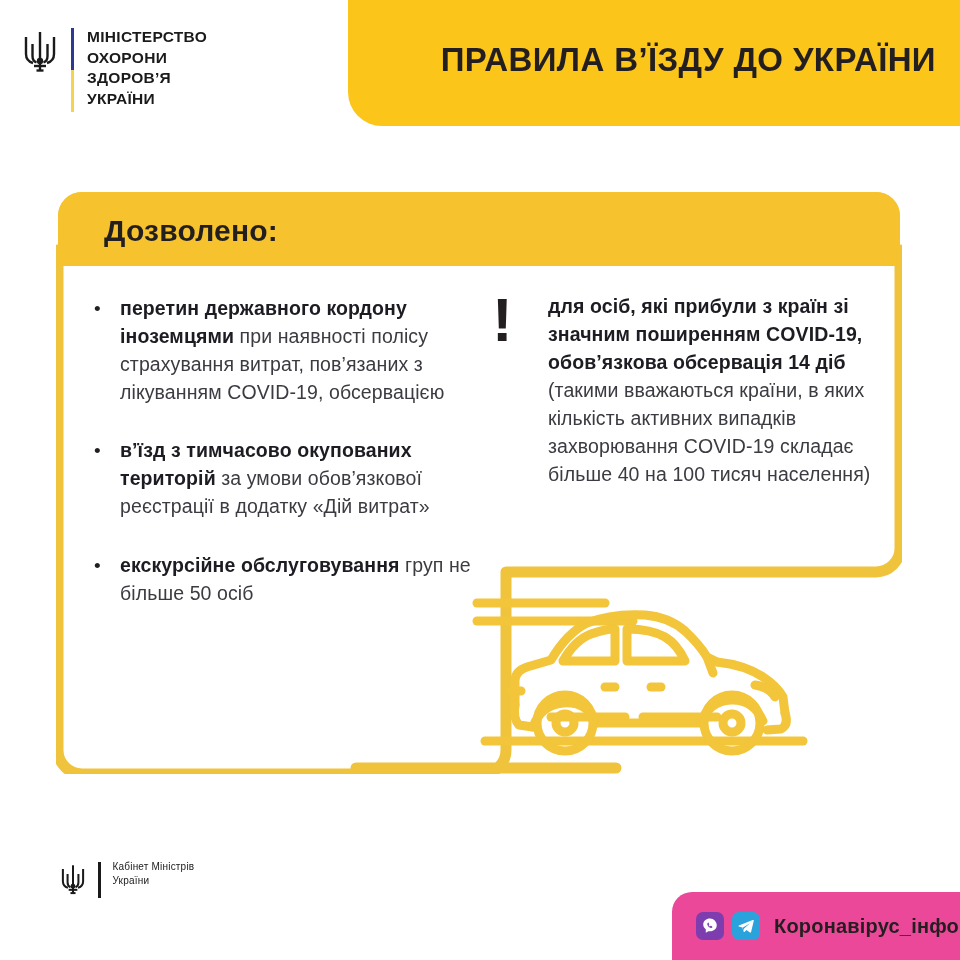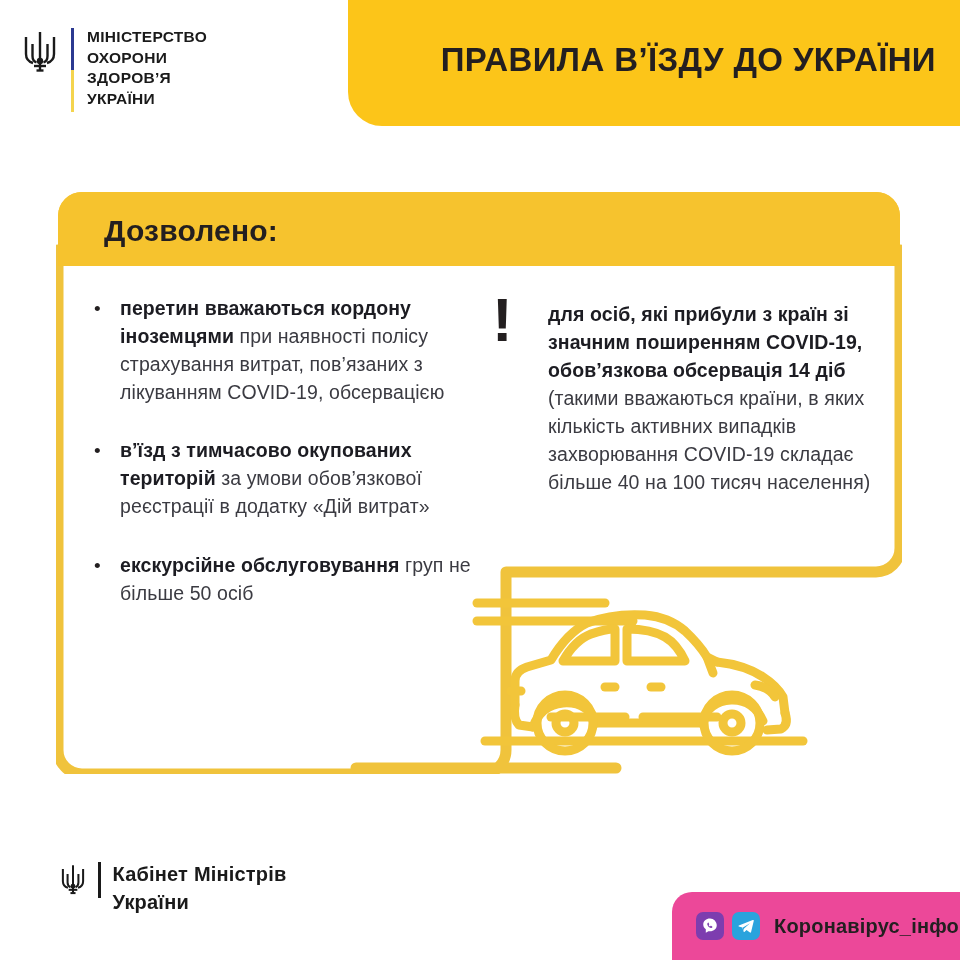--- a/index.html
+++ b/index.html
@@ -166,21 +166,20 @@
     color: #231f20;
     text-align: left;
     padding-top: 2px;
   }
 
   .note-text {
     font-size: 19.5px;
     line-height: 1.44;
     color: #3b3b42;
     letter-spacing: 0.1px;
-    margin-top: 8px;
   }
 
   .note-text b {
     color: #1c1c22;
     font-weight: bold;
   }
 
   
   .car-art {
     position: absolute;
@@ -217,22 +216,22 @@
 
   .cmu-divider {
     width: 2.5px;
     height: 36px;
     margin: 2px 12px 0 12px;
     background: #1a1a1a;
     flex: 0 0 auto;
   }
 
   .cmu-text {
-    font-size: 20px;
-    font-weight: bold;
+    font-size: 10px;
+    font-weight: normal;
     line-height: 1.4;
     color: #1a1a1a;
     letter-spacing: 0.2px;
   }
   .cmu-text div { white-space: nowrap; }
 
   .social-panel {
     position: absolute;
     right: 0;
     bottom: 0;
@@ -316,21 +315,21 @@
 
     <div class="card-header-label">Дозволено:</div>
 
     <div class="card-body">
 
       <div class="col-left">
 
         <div class="bullet-item">
           <div class="bullet-dot">•</div>
           <div class="bullet-text">
-            <b>перетин вважаються кордону іноземцями</b><span> при наявності полісу страхування витрат, пов’язаних з лікуванням COVID-19, обсервацією</span>
+            <b>перетин державного кордону іноземцями</b><span> при наявності полісу страхування витрат, пов’язаних з лікуванням COVID-19, обсервацією</span>
           </div>
         </div>
 
         <div class="bullet-item">
           <div class="bullet-dot">•</div>
           <div class="bullet-text">
             <b>в’їзд з тимчасово окупованих територій</b><span> за умови обов’язкової реєстрації в додатку «Дій витрат»</span>
           </div>
         </div>
 

